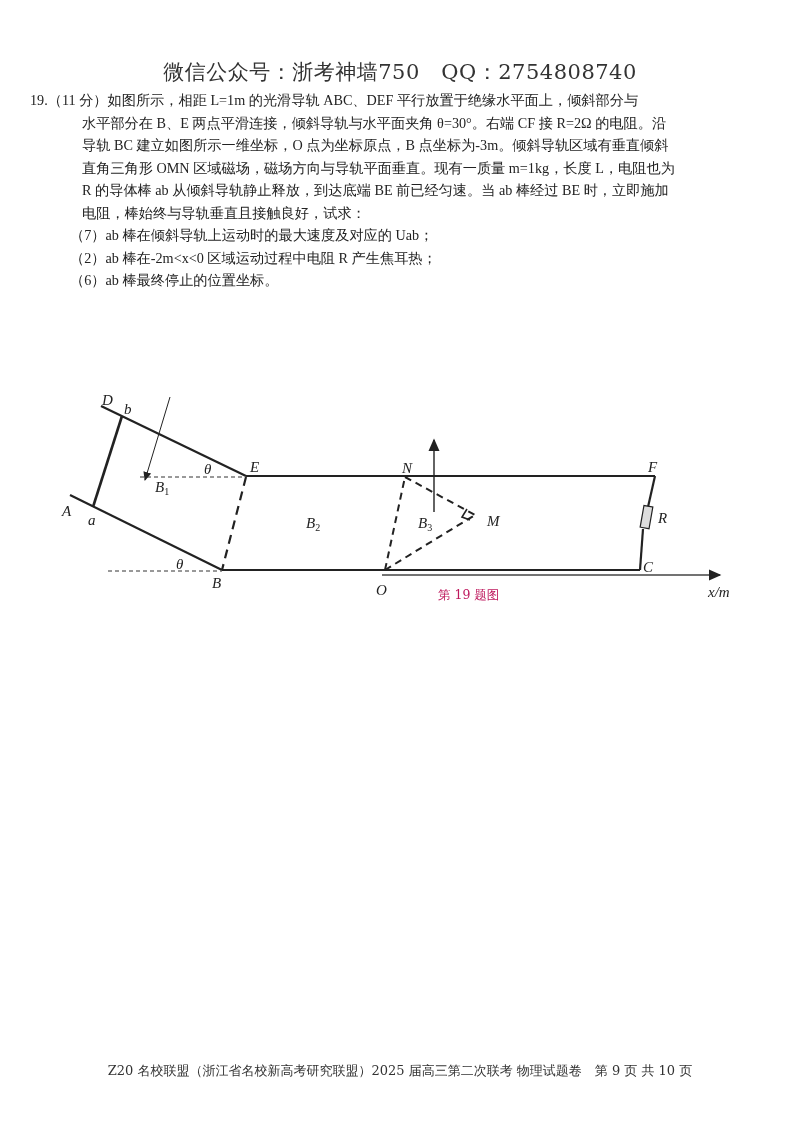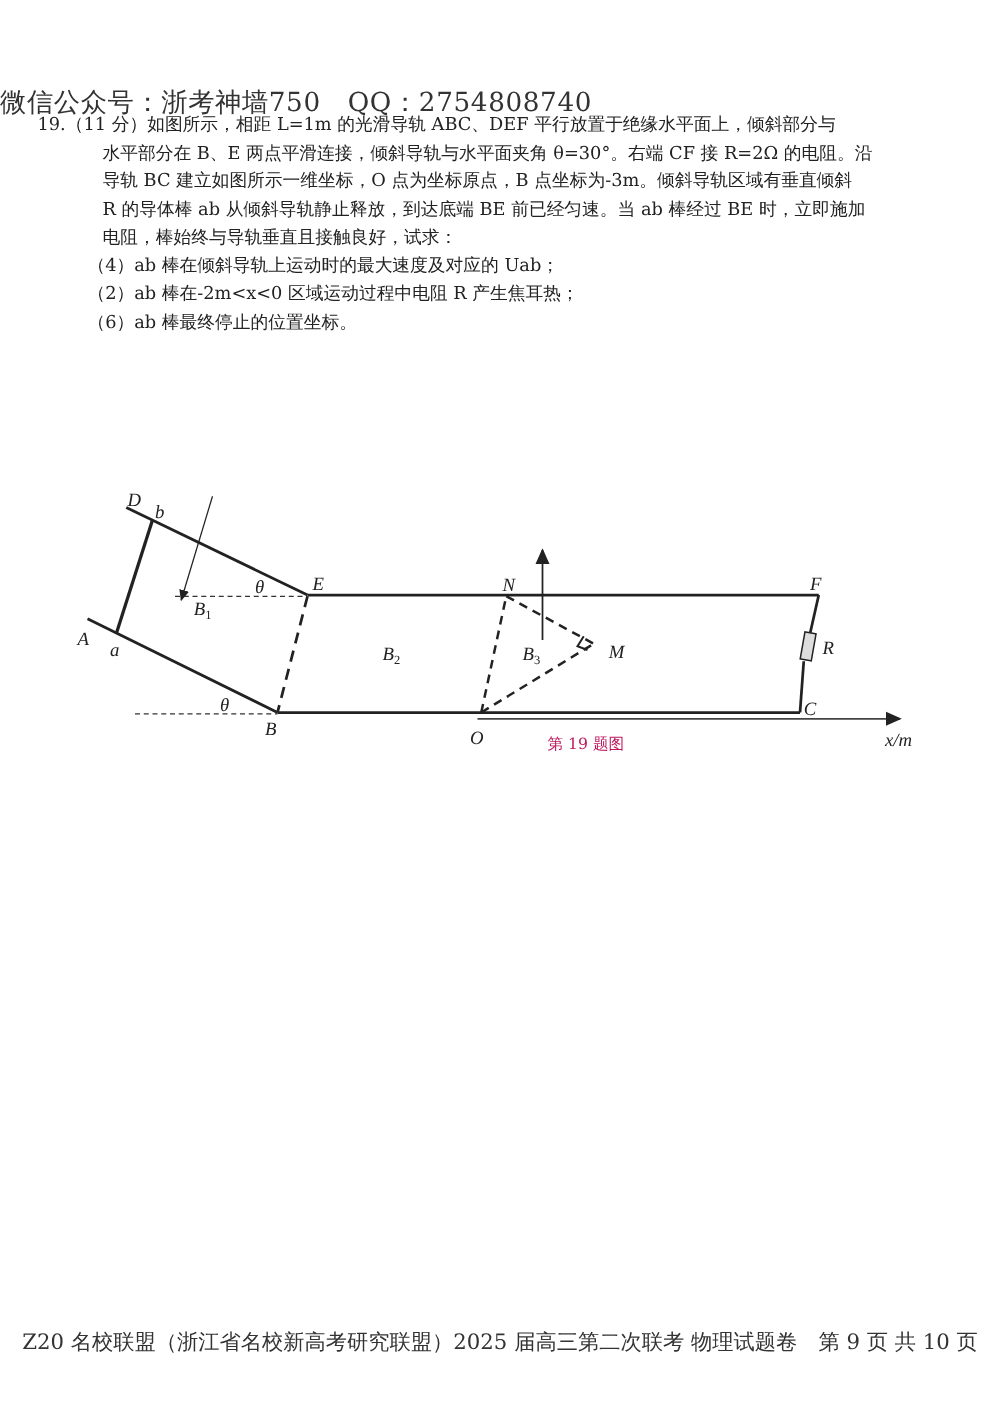--- a/index.html
+++ b/index.html
@@ -1,45 +1,46 @@
 <!DOCTYPE html>
 <html><head>
 <meta charset="utf-8">
 <style>
   html, body { margin:0; padding:0; background:#ffffff; }
   body { width:800px; height:1132px; position:relative; overflow:hidden;
          font-family:"DejaVu Serif","Liberation Serif",serif; color:#222; }
-  .header { position:absolute; top:68px; left:0; width:800px; text-align:left;
+  .header { position:absolute; top:58px; left:0; width:800px; text-align:center;
             font-size:21px; letter-spacing:0.5px; color:#333; }
   .problem { position:absolute; top:89px; left:50px; width:722px; font-size:14.2px; line-height:22.5px; }
-  .line { white-space:nowrap; height:22.5px; }
+  .line { white-space:nowrap; height:22.5px;font-family:Liberation Serif, serif; }
   .indent { padding-left:32px; }
   .tallline { height:34px; line-height:34px; }
   .diagram { position:absolute; left:50px; top:385px; width:720px; height:225px; }
   .caption { position:absolute; top:587px; left:438px; font-size:12.5px; color:#be185d; }
-  .footer { position:absolute; top:1062px; left:0; width:800px; text-align:center; font-size:17px; color:#333; }
+  .footer { position:absolute; top:1062px; left:0; width:800px; text-align:center; font-size:13px; color:#333; }
   svg text { font-family:"Liberation Serif",serif; font-style:italic; font-size:15px; fill:#222; }
 </style>
 </head>
 <body>
 
 <div class="header">
   <span>微信公众号：浙考神墙750</span>&nbsp;&nbsp;
   <span>QQ：2754808740</span>
 </div>
 
 <div class="problem">
   <div class="line" style="margin-left:-20px">
     <span>19.</span><span>（11 分）</span><span>如图所示，相距 L=1m 的光滑导轨 ABC、DEF 平行放置于绝缘水平面上，倾斜部分与</span>
   </div>
   <div class="line indent">水平部分在 B、E 两点平滑连接，倾斜导轨与水平面夹角 θ=30°。右端 CF 接 R=2Ω 的电阻。沿</div>
   <div class="line indent">导轨 BC 建立如图所示一维坐标，O 点为坐标原点，B 点坐标为-3m。倾斜导轨区域有垂直倾斜</div>
+  <div class="line indent">直角三角形 OMN 区域磁场，磁场方向与导轨平面垂直。现有一质量 m=1kg，长度 L，电阻也为</div>
   <div class="line indent">R 的导体棒 ab 从倾斜导轨静止释放，到达底端 BE 前已经匀速。当 ab 棒经过 BE 时，立即施加</div>
   <div class="line indent">电阻，棒始终与导轨垂直且接触良好，试求：</div>
-  <div class="line indent" style="padding-left:20px">（4）ab 棒在倾斜导轨上运动时的最大速度及对应的 Uab；</div>
+  <div class="line indent" style="padding-left:20px">（7）ab 棒在倾斜导轨上运动时的最大速度及对应的 Uab；</div>
   <div class="line indent" style="padding-left:20px">（2）ab 棒在-2m&lt;x&lt;0 区域运动过程中电阻 R 产生焦耳热；</div>
   <div class="line indent" style="padding-left:20px">（6）ab 棒最终停止的位置坐标。</div>
 </div>
 
 <div class="diagram">
   <svg width="720" height="225" viewBox="50 385 720 225">
     <defs>
       <marker id="arr" markerWidth="10" markerHeight="10" refX="8" refY="5" orient="auto">
         <path d="M0,1 L9,5 L0,9 Z" fill="#222"></path>
       </marker>

